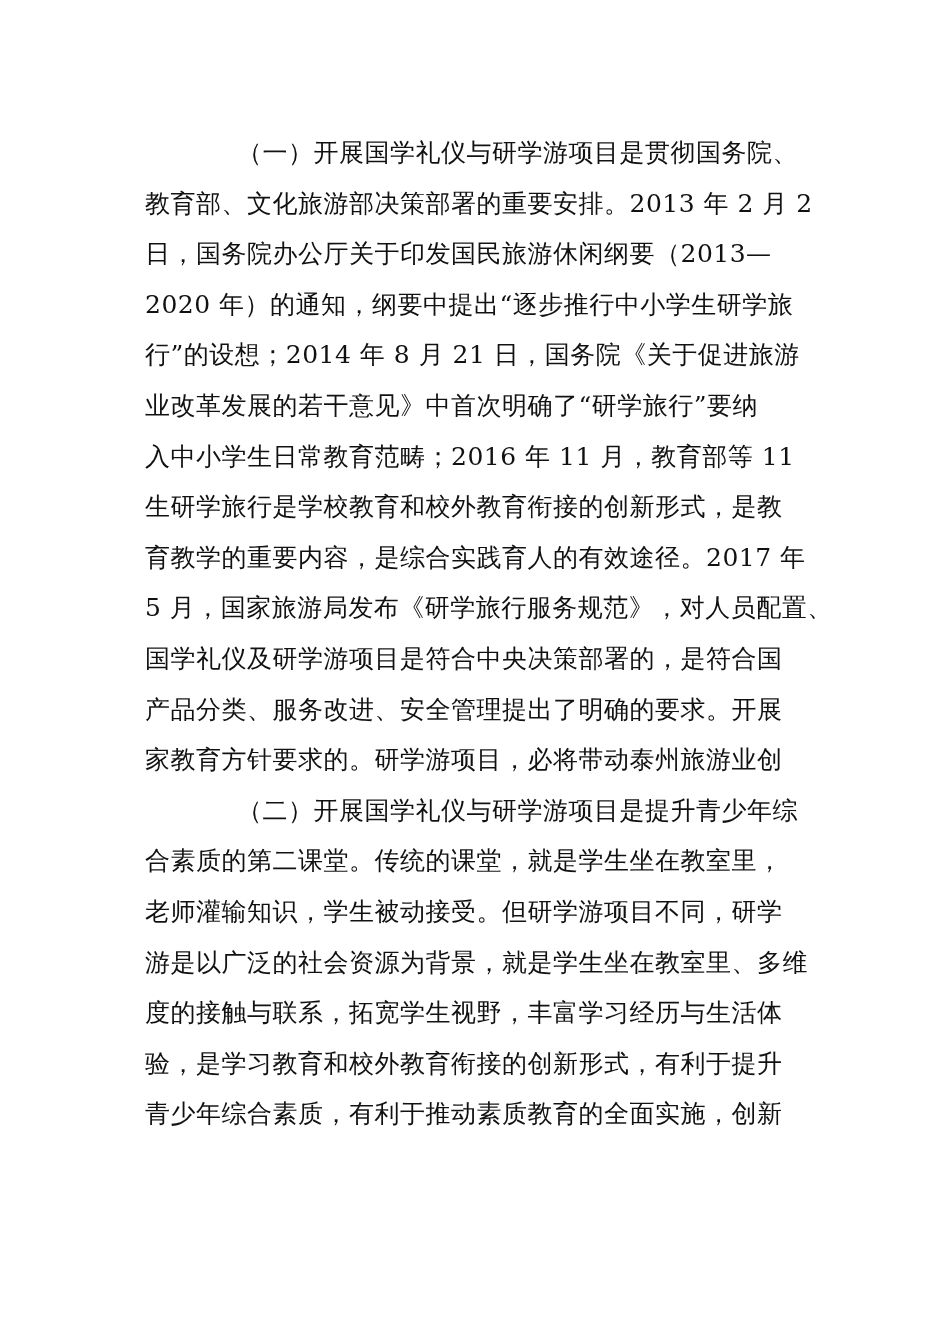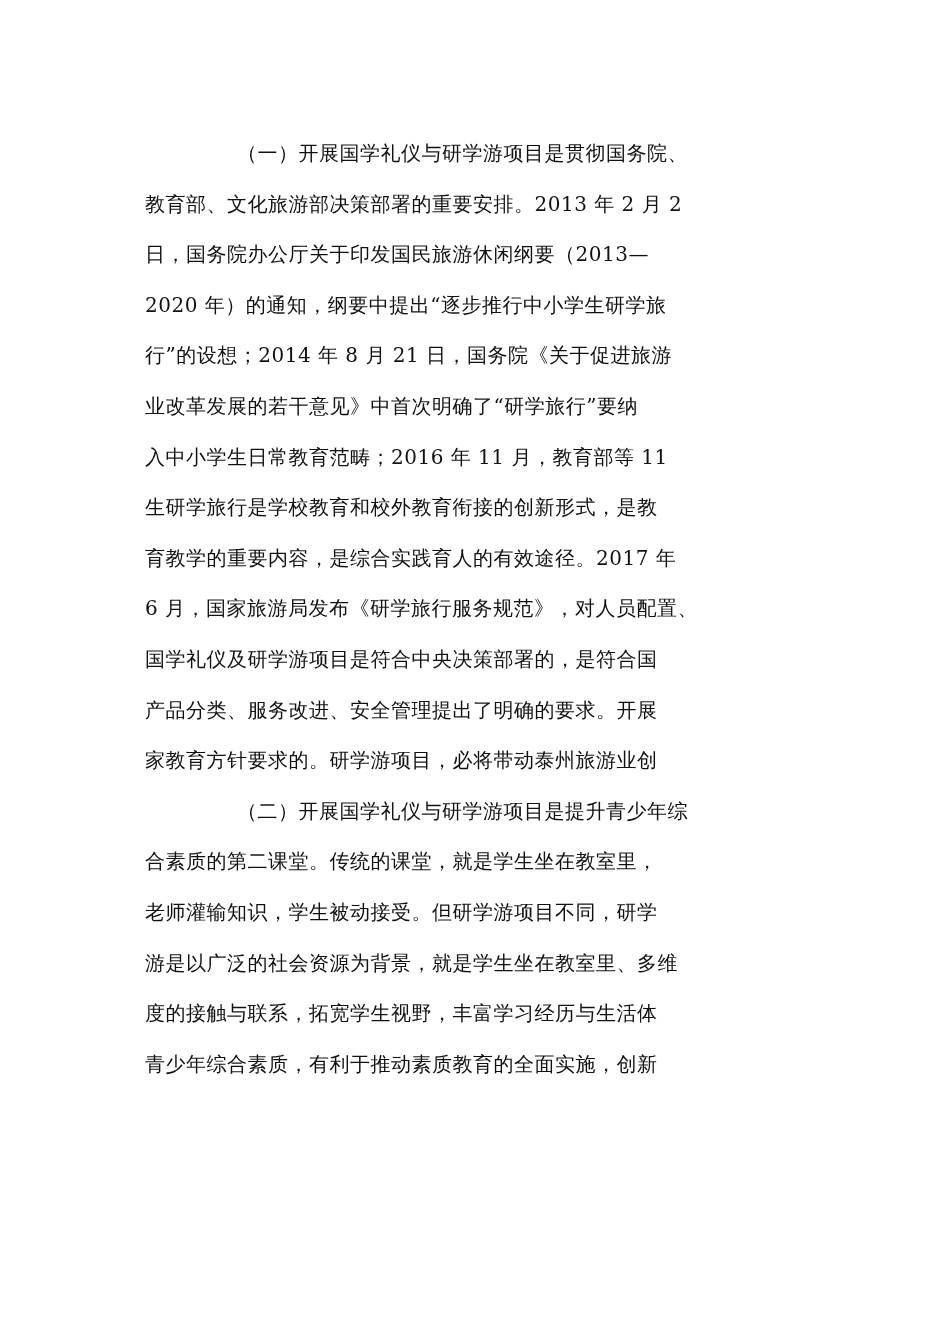--- a/index.html
+++ b/index.html
@@ -1,20 +1,20 @@
 <!DOCTYPE html>
 <html><head>
 <meta charset="utf-8">
 <style>
   html, body { margin: 0; padding: 0; background: #ffffff; }
   body { width: 950px; height: 1344px; position: relative; overflow: hidden; }
   .page { position: absolute; left: 145px; top: 128px; width: 680px; }
   .line {
     font-family: "DejaVu Serif", "Liberation Serif", serif;
-    font-size: 20px;
+    font-size: 25px;
     line-height: 50.6px;
     height: 50.6px;
     color: #111111;
     white-space: nowrap;
     letter-spacing: 0.5px;
   }
   .indent { padding-left: 92px; }
 </style>
 </head>
 <body>
@@ -23,26 +23,27 @@
   <div>
     <div class="line indent">（一）开展国学礼仪与研学游项目是贯彻国务院、</div>
     <div class="line">教育部、文化旅游部决策部署的重要安排。2013 年 2 月 2</div>
     <div class="line">日，国务院办公厅关于印发国民旅游休闲纲要（2013—</div>
     <div class="line">2020 年）的通知，纲要中提出“逐步推行中小学生研学旅</div>
     <div class="line">行”的设想；2014 年 8 月 21 日，国务院《关于促进旅游</div>
     <div class="line">业改革发展的若干意见》中首次明确了“研学旅行”要纳</div>
     <div class="line">入中小学生日常教育范畴；2016 年 11 月，教育部等 11</div>
     <div class="line">生研学旅行是学校教育和校外教育衔接的创新形式，是教</div>
     <div class="line">育教学的重要内容，是综合实践育人的有效途径。2017 年</div>
-    <div class="line">6 月，国家旅游局发布《研学旅行服务规范》，对人员配置、</div>
+    <div class="line">5 月，国家旅游局发布《研学旅行服务规范》，对人员配置、</div>
     <div class="line">国学礼仪及研学游项目是符合中央决策部署的，是符合国</div>
     <div class="line">产品分类、服务改进、安全管理提出了明确的要求。开展</div>
     <div class="line">家教育方针要求的。研学游项目，必将带动泰州旅游业创</div>
   </div>
   <div>
     <div class="line indent">（二）开展国学礼仪与研学游项目是提升青少年综</div>
     <div class="line">合素质的第二课堂。传统的课堂，就是学生坐在教室里，</div>
     <div class="line">老师灌输知识，学生被动接受。但研学游项目不同，研学</div>
     <div class="line">游是以广泛的社会资源为背景，就是学生坐在教室里、多维</div>
     <div class="line">度的接触与联系，拓宽学生视野，丰富学习经历与生活体</div>
+    <div class="line">验，是学习教育和校外教育衔接的创新形式，有利于提升</div>
     <div class="line">青少年综合素质，有利于推动素质教育的全面实施，创新</div>
   </div>
 </div>
 
 </body></html>

